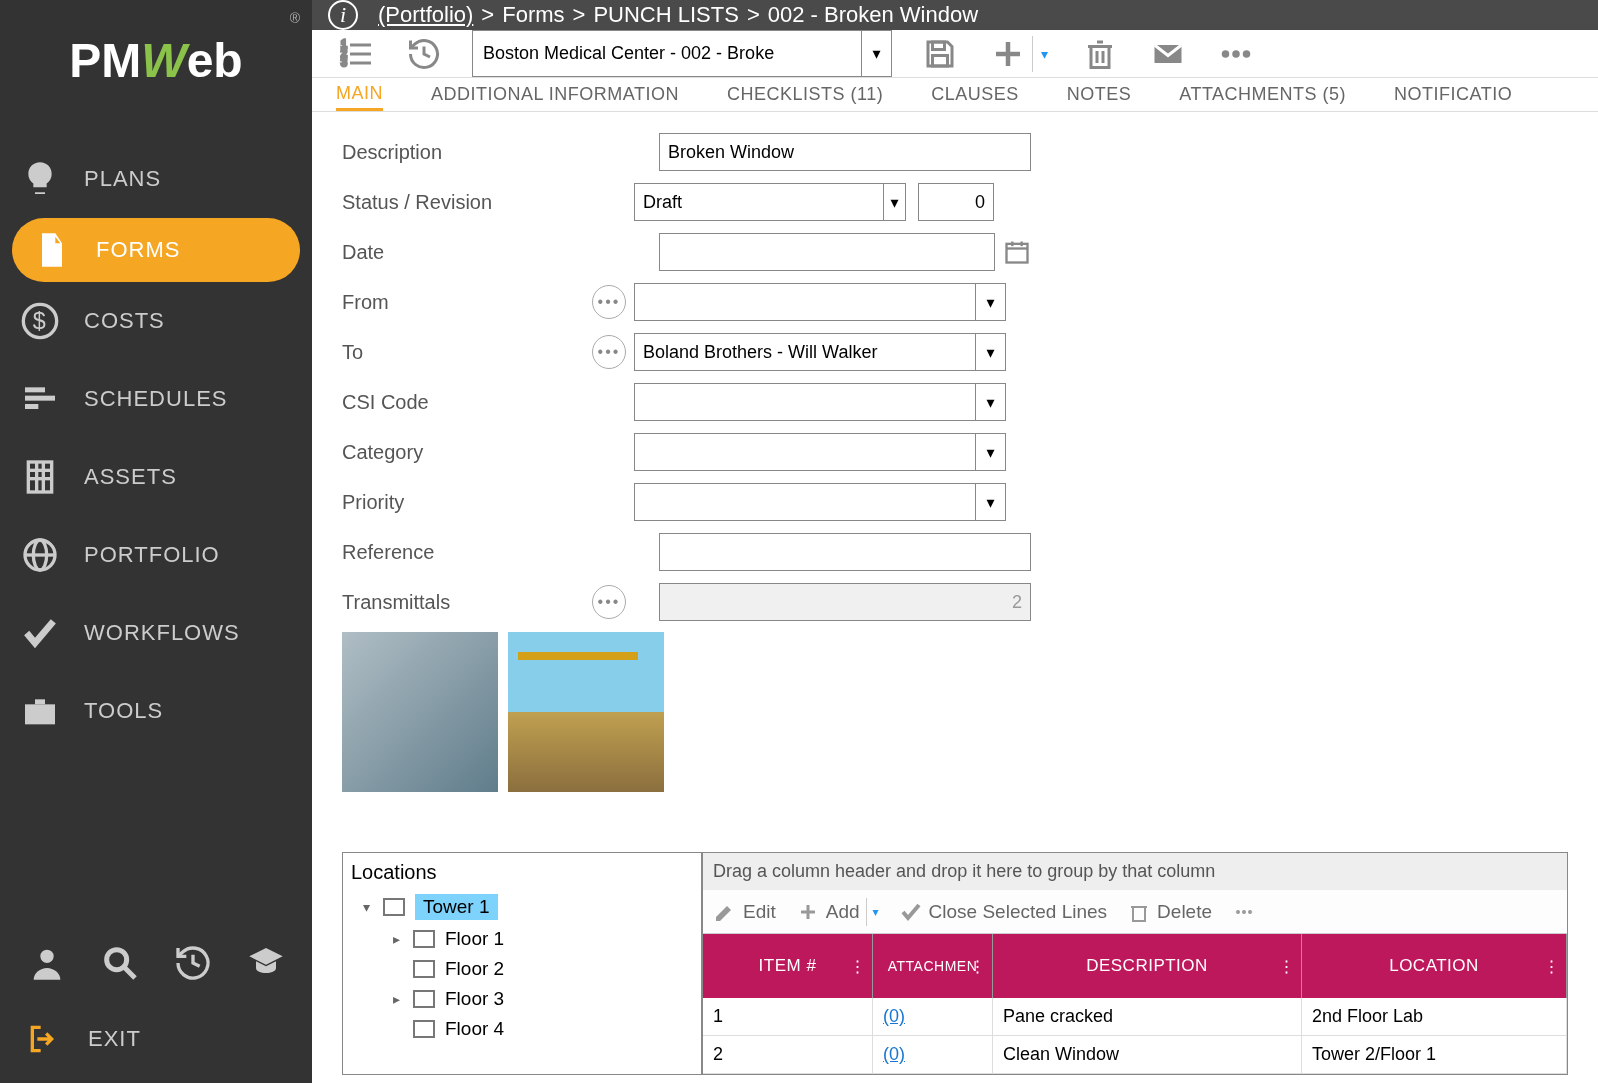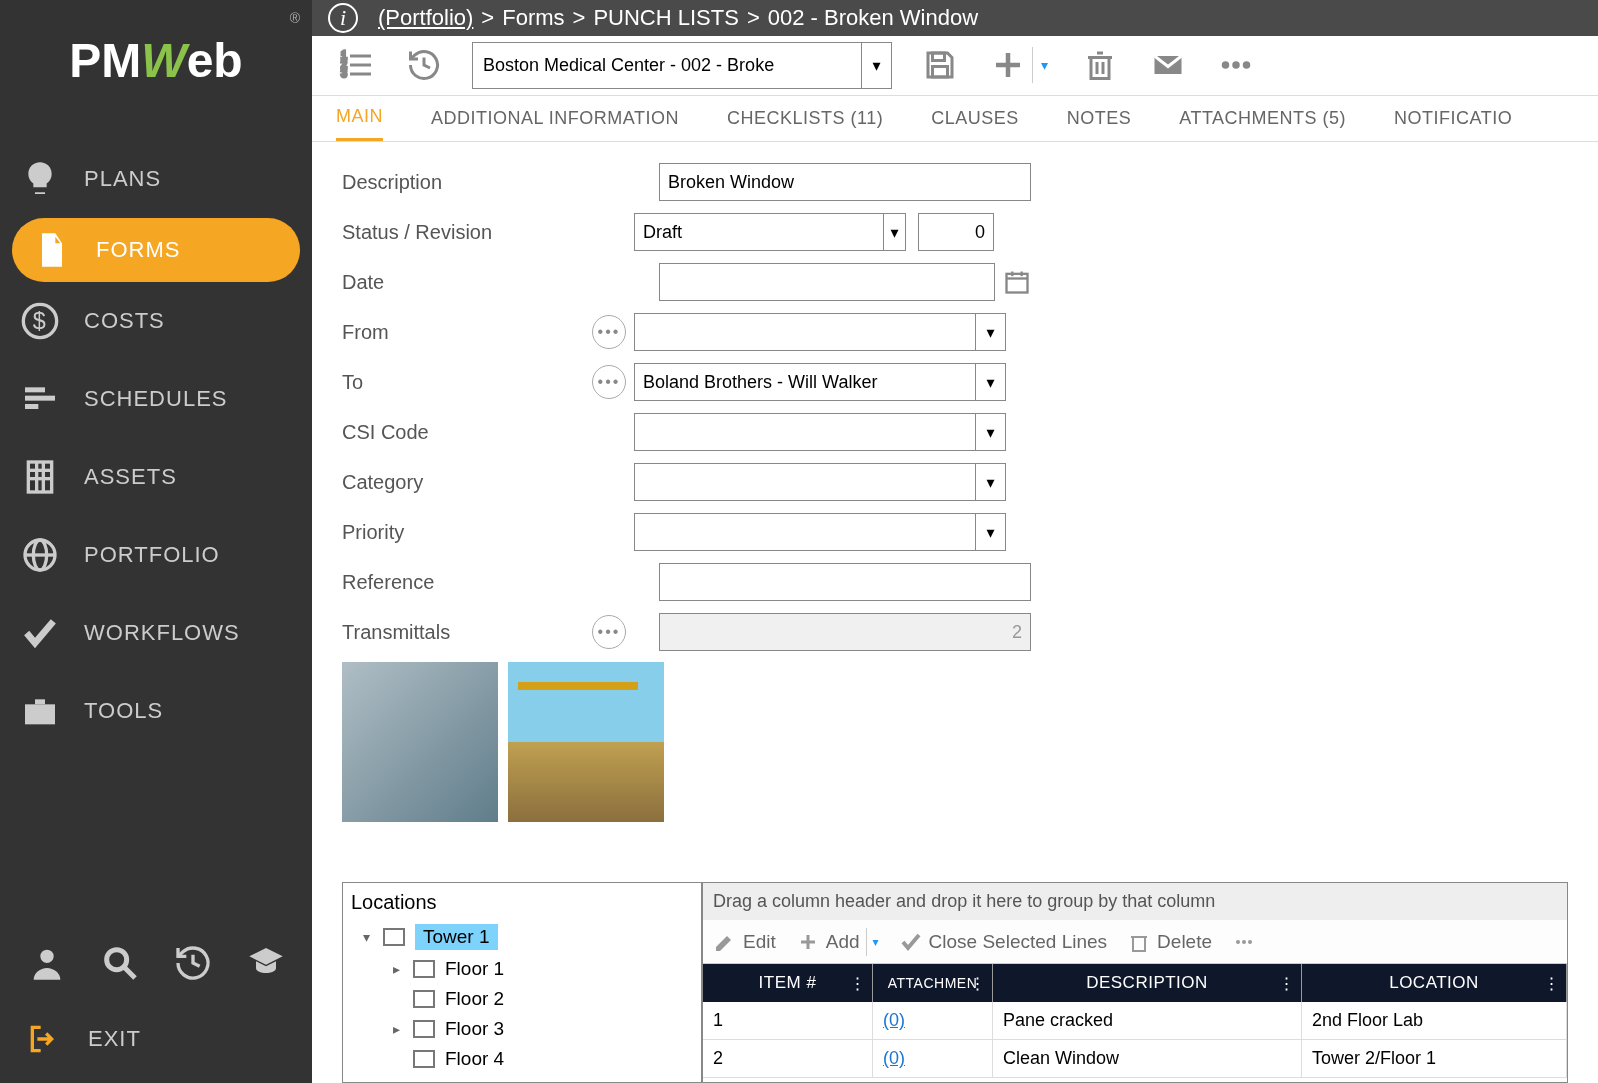--- a/index.html
+++ b/index.html
@@ -54,39 +54,39 @@
 .date-box { display: flex; align-items: center; gap: 8px; }
 .date-box .text-input { width: 336px; }
 .cal-icon { width: 28px; height: 28px; color: #888; cursor: pointer; }
 .disabled-input { background: #f0f0f0; color: #999; }
 
 .thumbnails { display: flex; gap: 10px; margin-top: 10px; margin-left: 0px; }
 .thumb { width: 156px; height: 160px; background: linear-gradient(135deg, #b0bec5, #607d8b); display: flex; align-items: center; justify-content: center; color: #fff; font-size: 12px; }
 .thumb.crane { background: linear-gradient(180deg, #87CEEB 0%, #87CEEB 50%, #c0a050 50%, #8b6f3e 100%); position: relative; }
 .thumb.crane::before { content: ""; position: absolute; top: 20px; left: 10px; width: 120px; height: 8px; background: #d4a017; }
 
-.grid-section { display: flex; margin: 40px 30px 0; border: 1px solid #888; height: 228px; }
+.grid-section { display: flex; margin: 40px 30px 8px; border: 1px solid #888; height: 228px; }
 .tree-pane { width: 360px; border-right: 2px solid #888; padding: 8px; font-size: 19px; overflow: auto; }
 .tree-title { font-size: 20px; margin-bottom: 6px; }
 .tree-node { display: flex; align-items: center; padding: 4px 0 4px 12px; cursor: pointer; }
 .tree-node .tw { margin-right: 6px; font-size: 14px; color: #666; width: 14px; }
 .tree-node .folder { width: 22px; height: 18px; border: 2px solid #777; margin-right: 10px; }
 .tree-node.selected span.lbl { background: #7dd3fc; padding: 2px 8px; }
 .tree-child { padding-left: 30px; }
 
 .grid-pane { flex: 1; display: flex; flex-direction: column; justify-content: space-between; }
 .group-bar { background: #eee; padding: 8px 10px; font-size: 18px; color: #555; }
 .grid-toolbar { display: flex; align-items: center; padding: 6px 10px; gap: 20px; border-bottom: 1px solid #ccc; background: #fdfdfd; height: 44px; }
 .gt-btn { display: flex; align-items: center; gap: 6px; color: #666; cursor: pointer; font-size: 19px; }
 .gt-btn svg, .gt-btn .gi { width: 24px; height: 24px; }
 .gt-split { display: flex; align-items: center; }
 .gt-split .divider { width: 1px; height: 28px; background: #ccc; margin: 0 6px; }
 .gt-split .caret { color: #2196F3; font-size: 12px; cursor: pointer; }
 
-.grid-header { display: flex; background: #0f172a; color: #fff; height: 38px; font-size: 17px; }
+.grid-header { display: flex; background: #be185d; color: #fff; height: 64px; font-size: 17px; }
 .grid-header .gh { display: flex; align-items: center; justify-content: center; border-right: 1px solid #999; position: relative; letter-spacing: 0.5px; }
 .gh .dots { position: absolute; right: 6px; font-size: 16px; cursor: pointer; }
 .gh.c1 { width: 170px; flex-shrink: 0; }
 .gh.c2 { width: 120px; flex-shrink: 0; font-size: 14px; }
 .gh.c3 { flex: 1; min-width: 0; }
 .gh.c4 { width: 265px; flex-shrink: 0; }
 
 .grid-body { flex: 1; overflow: auto; }
 .grid-row { display: flex; height: 38px; border-bottom: 1px solid #ddd; font-size: 18px; }
 .grid-row .gc { display: flex; align-items: center; padding: 0 10px; border-right: 1px solid #ddd; }

